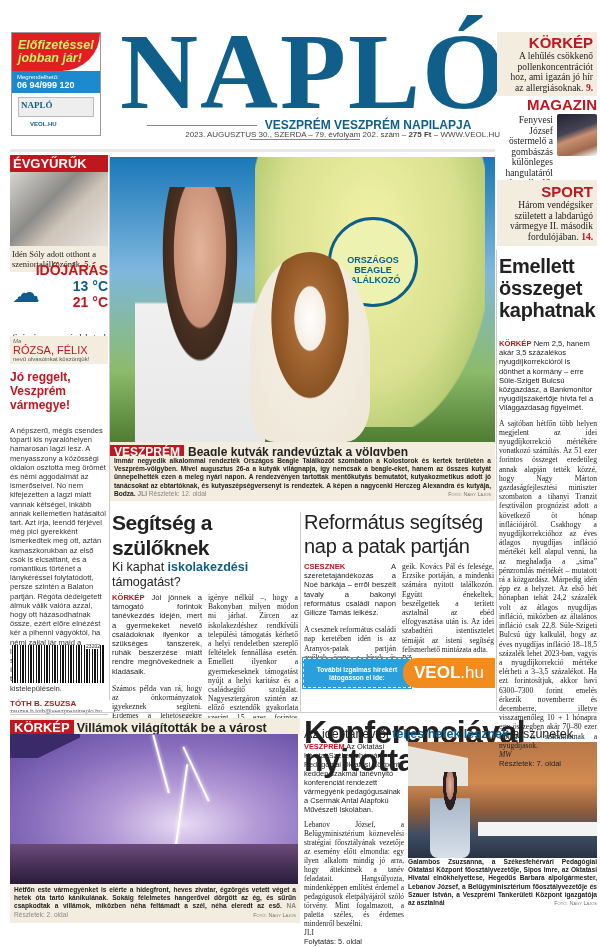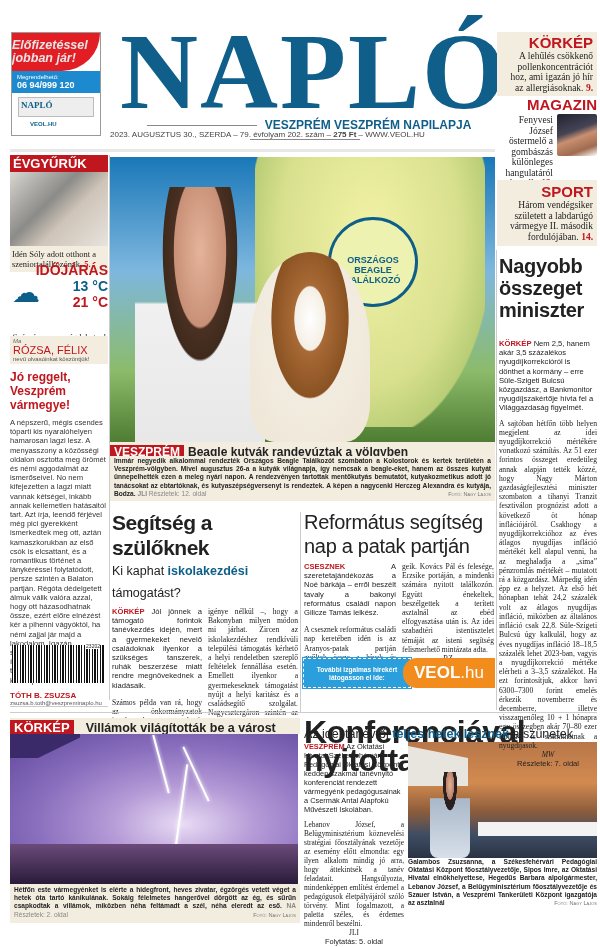--- a/index.html
+++ b/index.html
@@ -2,29 +2,29 @@
 <html><head>
 <meta charset="utf-8">
 <style>
 *{box-sizing:border-box;margin:0;padding:0}
 body{width:600px;height:947px;background:#fff;position:relative;overflow:hidden;font-family:"Liberation Sans",sans-serif;color:#222}
 .abs{position:absolute}
 .red{color:#c0161e}
 .beige{background:#f3ede0}
 
 #promo{left:11px;top:32px;width:90px;height:104px;border:1px solid #999;background:#fff;overflow:hidden}
-#promo .top{background:#e21d24;color:#e5e5e5;font-weight:bold;font-style:italic;font-size:12.5px;line-height:13px;padding:6px 4px 6px 0;border-radius:0 0 40px 0}
+#promo .top{background:#e21d24;color:#bef264;font-weight:bold;font-style:italic;font-size:12.5px;line-height:13px;padding:6px 4px 6px 6px;border-radius:0 0 40px 0}
 #promo .mid{background:#1d8ad0;color:#fff;padding:3px 5px;font-size:6px}
 #promo .mid b{display:block;font-size:9px;line-height:10px}
 #promo .paper{margin:4px 6px;height:20px;background:#eee;border:1px solid #bbb;font-family:"Liberation Serif",serif;color:#0d5f8a;font-weight:bold;font-size:9px;padding:2px}
 #promo .veol{font-size:6px;color:#0d5f8a;font-weight:bold;padding-left:18px}
 #logo{left:120px;top:22px;width:370px;height:100px;text-align:center;font-family:"Liberation Serif",serif;font-weight:bold;font-size:108px;line-height:100px;color:#0f5f8a;letter-spacing:2px}
 #subtitle{left:110px;top:118px;width:390px;text-align:center;font-weight:bold;font-size:12px;color:#0f5f8a}
 #subtitle:before,#subtitle:after{content:"";display:inline-block;width:110px;height:1px;background:#888;vertical-align:middle;margin:0 8px}
-#dateline{left:110px;top:130px;width:390px;text-align:left;font-size:8px;color:#444}
+#dateline{left:110px;top:130px;width:390px;text-align:right;font-size:8px;color:#444}
 #hdrline{left:10px;top:149px;width:485px;height:3px;background:#e8e8e8}
 
 .rbox{left:497px;width:100px}
 .rbox h3{font-weight:bold;text-align:right;font-size:15px;line-height:16px}
 .rbox p{font-family:"Liberation Serif",serif;font-size:9.5px;line-height:10.5px;text-align:right}
 .rbox p b{color:#c0161e}
 #korkep-r{top:32px;padding:3px 4px}
 #magazin{top:97px}
 #sport{top:180px;padding:4px 4px}
 #mag-photo{left:557px;top:114px;width:40px;height:42px;background:linear-gradient(160deg,#223 0%,#445 40%,#c98f70 55%,#a06b50 80%,#fff 100%);border-radius:2px}
@@ -38,21 +38,21 @@
 #ido .title{text-align:right;font-weight:bold;font-size:14px;color:#c0161e}
 #ido .t1{text-align:right;font-weight:bold;font-size:14px;color:#0d5f8a}
 #ido .t2{text-align:right;font-weight:bold;font-size:14px;color:#c0161e}
 #ido .cloud{position:absolute;left:2px;top:14px;font-size:28px;color:#0d5f8a}
 #ido p{font-family:"Liberation Serif",serif;font-size:8.5px;line-height:10px;text-align:right;margin-top:22px}
 #nev{left:10px;top:336px;width:98px;background:#f3ede0;padding:2px 3px}
 #nev .ma{font-size:6px;font-style:italic;color:#666}
 #nev .names{font-weight:normal;font-size:11px;color:#c0161e}
 #nev .sub{font-size:6px;color:#555}
 #jorgl{left:10px;top:370px;width:98px}
-#jorgl h2{font-weight:bold;color:#c0161e;font-size:12px;line-height:14px;margin-bottom:6px}
+#jorgl h2{font-weight:bold;color:#c0161e;font-size:12px;line-height:14px;margin-bottom:14px}
 #jorgl p{font-size:7.6px;line-height:9.2px;color:#333}
 #jorgl .auth{font-weight:bold;color:#c0161e;font-size:8px;margin-top:6px}
 #jorgl .mail{font-size:6px;color:#555;border-bottom:1px solid #ccc}
 #barcode{left:12px;top:645px;width:92px;height:38px;background:repeating-linear-gradient(90deg,#111 0 1px,#fff 1px 2px,#111 2px 4px,#fff 4px 5px,#111 5px 6px,#fff 6px 8px)}
 #barcode span{position:absolute;right:4px;top:-2px;background:#fff;font-size:5px}
 .vline{width:1px;background:#ccc}
 
 #mainphoto{left:110px;top:157px;width:385px;height:285px;overflow:hidden;background:linear-gradient(180deg,#1a78b8 0%,#7eb7de 40%,#8cbb6a 75%,#4e7d33 100%)}
 #mainphoto .flag{position:absolute;left:145px;top:0;width:230px;height:270px;background:radial-gradient(ellipse at 50% 30%,#f3f2a6,#d8e08e 55%,#b9cd76 75%,transparent 76%)}
 #mainphoto .badge{position:absolute;left:218px;top:60px;width:90px;height:90px;border-radius:50%;border:3px solid #0d5f8a;color:#0d5f8a;font-size:9px;font-weight:bold;text-align:center;padding-top:35px;background:#eef2b0}
@@ -61,36 +61,36 @@
 #capbar{left:110px;top:442px;width:385px;height:14px;background:#f3ede0}
 #capbar .tag{display:inline-block;background:#c0161e;color:#fff;font-weight:bold;font-size:12px;padding:0 4px;height:14px;line-height:14px}
 #capbar .hd{font-weight:bold;font-size:12px;margin-left:4px}
 #captext{left:110px;top:456px;width:385px;background:#f3ede0;padding:1px 4px 3px;font-size:6.6px;line-height:8.2px;font-weight:bold;text-align:justify}
 #captext .more{color:#888;font-weight:normal}
 #captext .more b{color:#888}
 #captext .foto{float:right;font-size:5.6px;font-weight:normal;color:#777;font-variant:small-caps}
 
 #seg{left:112px;top:510px;width:186px}
 #seg h1{font-weight:bold;font-size:21px;line-height:25px;letter-spacing:-0.5px}
-#seg h2{font-size:12.5px;font-weight:normal;line-height:22px;margin-bottom:3px}
+#seg h2{font-size:12.5px;font-weight:normal;line-height:15px;margin-bottom:3px}
 #seg h2 span{color:#0d5f8a;font-weight:bold}
 .cols2{display:flex;gap:6px}
 .cols2 .c{flex:1;font-size:7.6px;line-height:9.2px;text-align:justify}
 .cols2 .c.sf{font-family:"Liberation Serif",serif}
 .kick{color:#c0161e;font-weight:bold}
-.right{text-align:center}
+.right{text-align:left}
 #ref{left:304px;top:510px;width:190px}
 #ref h1{font-size:20px;line-height:24px;font-weight:normal;letter-spacing:-0.3px}
 #veolban{left:303px;top:658px;width:192px;height:30px;display:flex}
 #veolban .l{flex:1.15;background:#2b9fdc;color:#fff;font-weight:bold;font-size:6.6px;text-align:center;padding-top:7px;line-height:8px;border:1px dashed #fff;outline:1px solid #2b9fdc}
 #veolban .r{flex:1;background:#f28c1d;color:#fff;font-weight:bold;font-size:17px;text-align:center;line-height:30px;border-radius:14px 0 0 14px;margin-left:-8px}
 
 #villbar{left:10px;top:718px;width:290px;height:16px;background:#f3ede0}
 #villbar .tag{display:inline-block;background:#c0161e;color:#fff;font-weight:bold;font-size:13px;padding:0 4px;height:16px;line-height:16px}
-#villbar .hd{font-weight:bold;font-size:12.5px;margin-left:12px}
+#villbar .hd{font-weight:bold;font-size:12.5px;margin-left:3px}
 #villphoto{left:10px;top:734px;width:288px;height:150px;overflow:hidden;background:radial-gradient(ellipse at 60% 60%,#e9dbf4 0,#b49ad6 30%,#8a6fbe 60%,#5e4599 100%)}
 #villphoto .city{position:absolute;left:0;bottom:0;width:100%;height:40px;background:linear-gradient(180deg,#6b4a7a,#2a1c3a)}
 #villphoto .roof{position:absolute;left:0;top:0;width:70px;height:24px;background:#3b2a6a;clip-path:polygon(0 0,100% 0,100% 15%,40% 100%,0 100%)}
 #villphoto .bolt{position:absolute;width:2px;background:#fff;box-shadow:0 0 4px #fff}
 #villcap{left:10px;top:884px;width:290px;background:#f3ede0;padding:2px 4px 4px;font-size:6.6px;line-height:8.2px;font-weight:bold;text-align:justify}
 #villcap .more{color:#888;font-weight:normal}
 #villcap .foto{float:right;font-size:5.6px;font-weight:normal;color:#777;font-variant:small-caps}
 
 #konf{left:304px;top:718px;width:293px}
 #konf h1{font-weight:bold;font-size:32px;line-height:28px;letter-spacing:-0.6px}
@@ -267,21 +267,21 @@
   <div class="pn"></div>
   <div class="tab"></div>
   <div class="spk"></div>
 </div>
 <div id="konfcap" class="abs">
   <span>Galambos Zsuzsanna, a Székesfehérvári Pedagógiai Oktatási Központ főosztályvezetője, Sipos Imre, az Oktatási Hivatal elnökhelyettese, Hegedűs Barbara alpolgármester, Lebanov József, a Belügyminisztérium főosztályvezetője és Szauer István, a Veszprémi Tankerületi Központ igazgatója az asztalnál</span>
   <span class="foto">Fotó: Nagy Lajos</span>
 </div>
 
 <div id="nagy" class="abs">
-  <h1>Nagyobb összeget miniszter</h1>
+  <h1>Emellett összeget kaphatnak</h1>
   <div class="lead">
     <span class="kick">KÖRKÉP</span>
     <span>Nem 2,5, hanem akár 3,5 százalékos nyugdíjkorrekcióról is dönthet a kormány – erre Süle-Szigeti Bulcsú közgazdász, a Bankmonitor nyugdíjszakértője hívta fel a Világgazdaság figyelmét.</span>
   </div>
   <p class="body">A sajtóban hétfőn több helyen megjelent az idei nyugdíjkorrekció mértékére vonatkozó számítás. Az 51 ezer forintos összeget eredetileg annak alapján tették közzé, hogy Nagy Márton gazdaságfejlesztési miniszter szombaton a tihanyi Tranzit fesztiválon prognózist adott a következő öt hónap inflációjáról. Csakhogy a nyugdíjkorrekcióhoz az éves átlagos nyugdíjas infláció mértékét kell alapul venni, ha az meghaladja a „sima” pénzromlás mértékét – mutatott rá a közgazdász. Márpedig idén épp ez a helyzet. Az első hét hónapban tehát 24,2 százalék volt az átlagos nyugdíjas infláció, miközben az általános infláció csak 22,8. Süle-Szigeti Bulcsú úgy kalkulál, hogy az éves nyugdíjas infláció 18–18,5 százalék lehet 2023-ban, vagyis a nyugdíjkorrekció mértéke elérheti a 3–3,5 százalékot. Ha ezt forintosítjuk, akkor havi 6300–7300 forint emelés érkezik novemberre és decemberre, illetve visszamenőleg 10 + 1 hónapra egy összegben akár 70–80 ezer forintra is számíthatnak a nyugdíjasok.</p>
   <div class="right" style="font-family:'Liberation Serif',serif;font-size:7.6px;font-style:italic">MW</div>
   <div class="right" style="font-size:7.6px">Részletek: 7. oldal</div>
 </div>
 
 </body></html>

